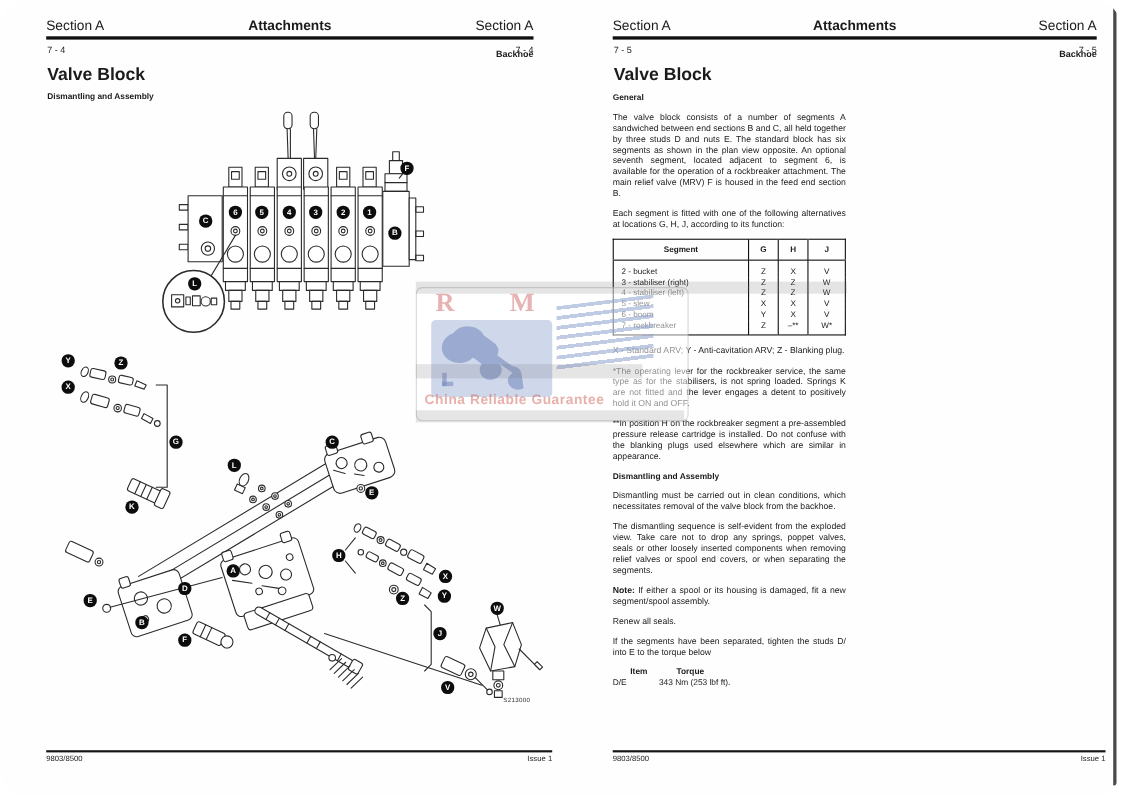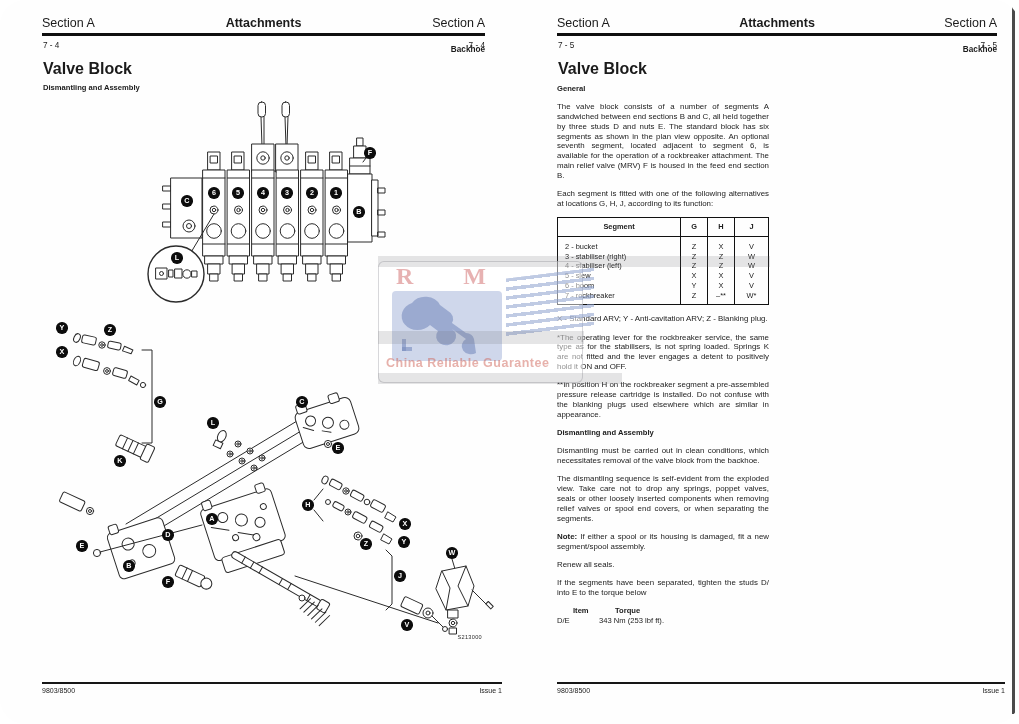--- a/index.html
+++ b/index.html
@@ -40,21 +40,21 @@
   .ft-row{position:absolute;font-size:7px;}
   .ft-row .f-left{position:absolute;left:0;top:0;}
   .ft-row .f-right{position:absolute;right:0;top:0;}
   
   #diagram{position:absolute;left:40px;top:98px;width:470px;height:560px;}
   #diagram svg{position:absolute;left:0;top:0;}
   .callout{position:absolute;width:11.5px;height:11.5px;margin:-5.8px 0 0 -5.8px;border-radius:50%;
            background:#0c0c0c;color:#fff;font:bold 7.2px/11.7px "Liberation Sans",sans-serif;text-align:center;}
   .figcode{position:absolute;left:398px;top:536px;width:44px;text-align:right;font-size:5.6px;letter-spacing:.3px;color:#2c2c2c;}
   
-  #wm{position:absolute;left:378px;top:261px;width:203px;height:120px;pointer-events:none;}
+  #wm{position:absolute;left:378px;top:261px;width:246px;height:120px;pointer-events:none;}
   .wm-box{position:absolute;left:0;top:0;width:100%;height:100%;background:rgba(255,255,255,.5);
           border:1px solid rgba(140,140,150,.35);border-radius:6px;}
   .wm-init{position:absolute;left:18px;top:2px;font-size:24px;font-weight:bold;letter-spacing:22px;
            color:rgba(205,95,95,.48);font-family:"Liberation Serif",serif;}
   .wm-tool{position:absolute;left:14px;top:30px;width:110px;height:70px;background:rgba(160,176,216,.5);border-radius:4px;}
   .wm-stripes{position:absolute;left:128px;top:12px;width:88px;height:62px;transform:skewY(-7deg);
               background:repeating-linear-gradient(180deg,rgba(140,160,205,.55) 0 3.5px,rgba(0,0,0,0) 3.5px 9px);}
   .wm-caption{position:absolute;left:8px;top:95px;font-size:12.5px;font-weight:bold;letter-spacing:.5px;color:rgba(208,100,88,.5);}
   .wm-band{position:absolute;background:rgba(110,110,115,.18);}
   .edge-line{position:absolute;left:1012px;top:6px;width:2.5px;height:708px;background:#2a2a2a;opacity:.85;}

